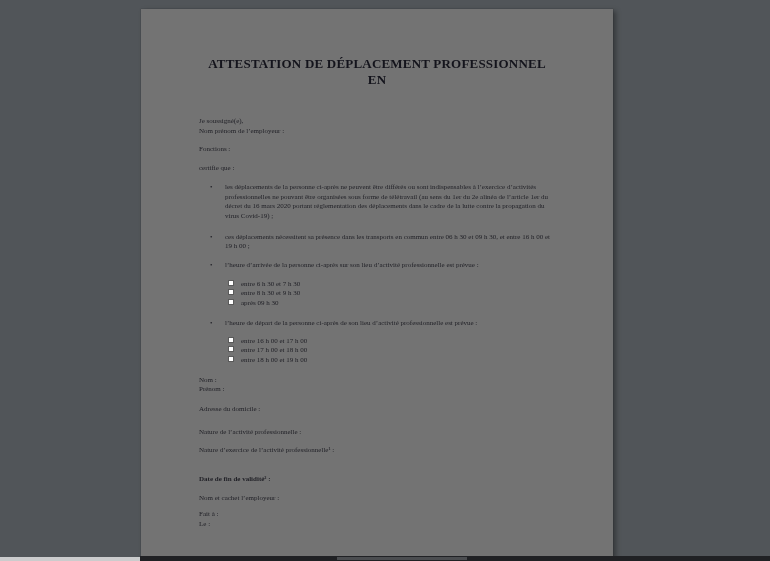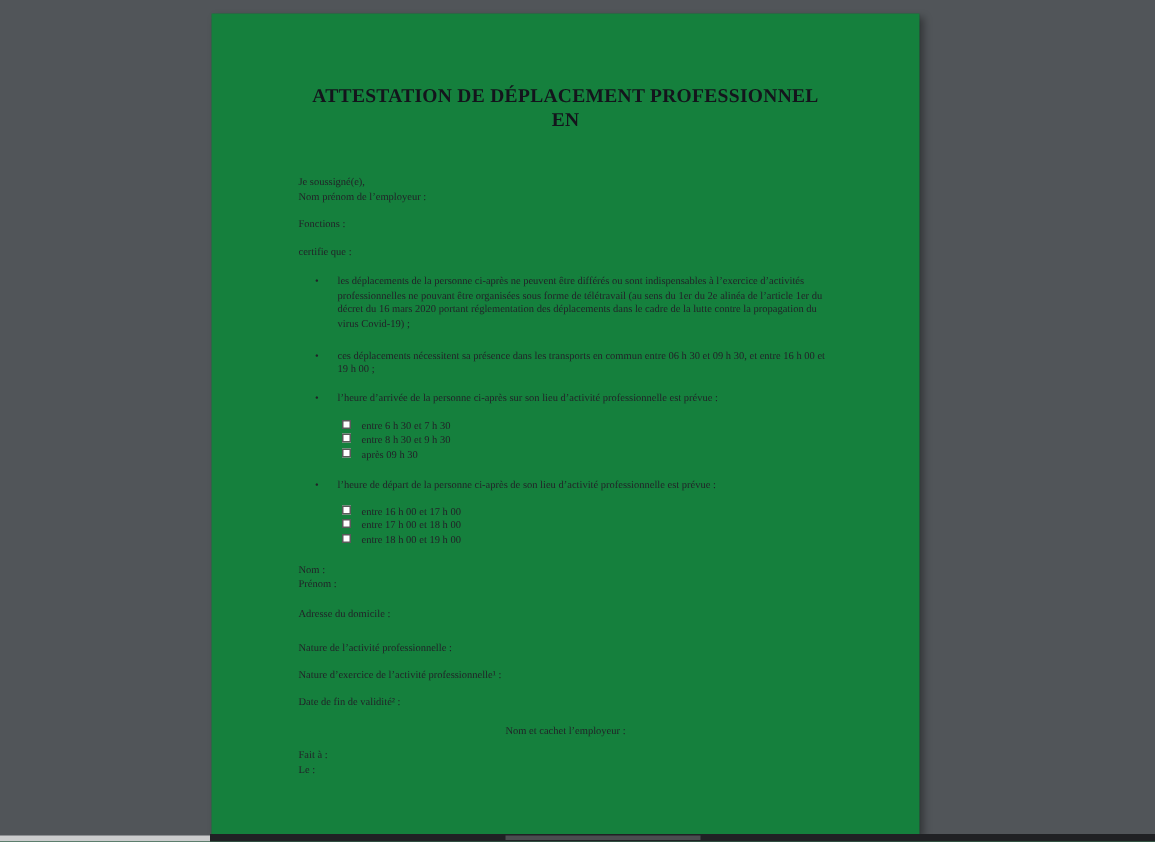--- a/index.html
+++ b/index.html
@@ -8,21 +8,21 @@
     position: relative;
     overflow: hidden;
     background: #515559;
     font-family: "Liberation Serif", "DejaVu Serif", serif;
   }
   .viewer-bg { position: absolute; inset: 0; background: #515559; }
   .page {
     position: absolute;
     left: 141px; top: 9px;
     width: 472px; height: 548px;
-    background: #15803d;
+    background: #737373;
     box-sizing: border-box;
     padding: 47px 58px 0 58px;
     box-shadow: 3px 2px 5px rgba(0,0,0,0.35), 0 0 1px rgba(0,0,0,0.4);
     color: #1d1d24;
   }
   .doc-title {
     text-align: center;
     font-weight: bold;
     font-size: 13px;
     line-height: 16px;
@@ -47,22 +47,22 @@
     width: 4px; height: 4px; flex: none;
     border: 1px solid #5a5a5a;
     box-sizing: content-box;
     margin-right: 7px;
     background: #fff;
   }
   .names-block { margin-top: 10px; }
   .address-line { margin-top: 10px; }
   .nature-line { margin-top: 13px; }
   .places-line { margin-top: 9px; }
-  .validity-line { margin-top: 8px; }
-  .stamp-line { margin-top: 9px; text-align: center; }
+  .validity-line { margin-top: 19px; font-weight: bold; }
+  .stamp-line { margin-top: 9px; }
   .done-block { margin-top: 7px; }
   .bottom-bar {
     position: absolute; left: 140px; bottom: 0;
     width: 630px; height: 5px;
     background: #202124;
   }
   .bottom-left-strip {
     position: absolute; left: 0; bottom: 0;
     width: 140px; height: 4px;
     background: #cbcccd;

